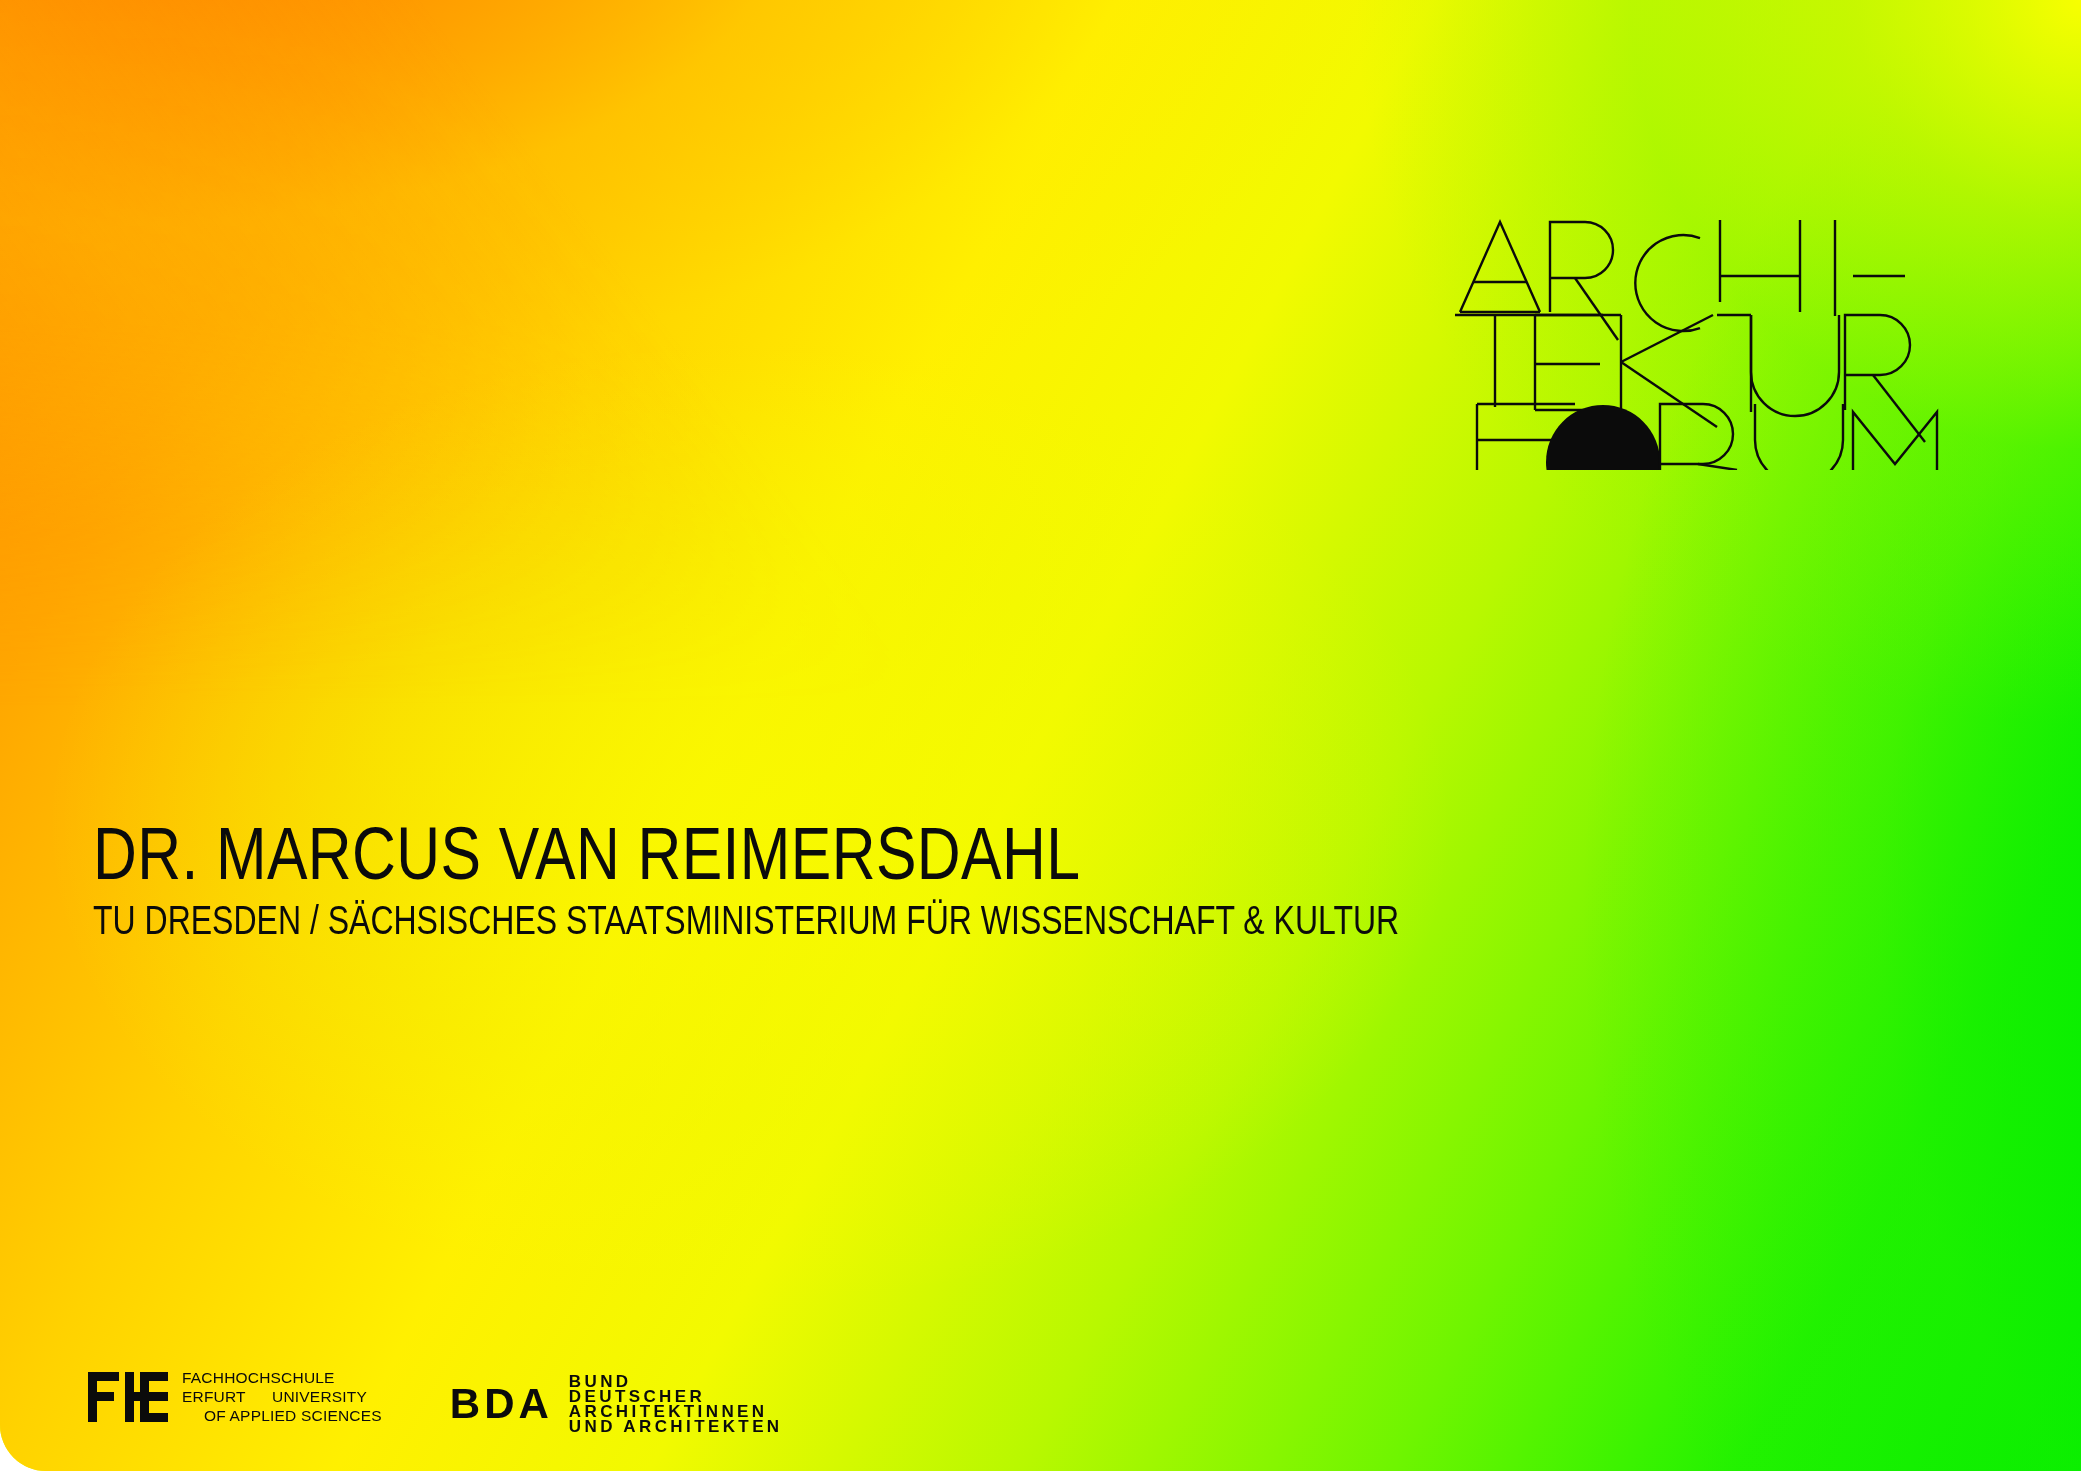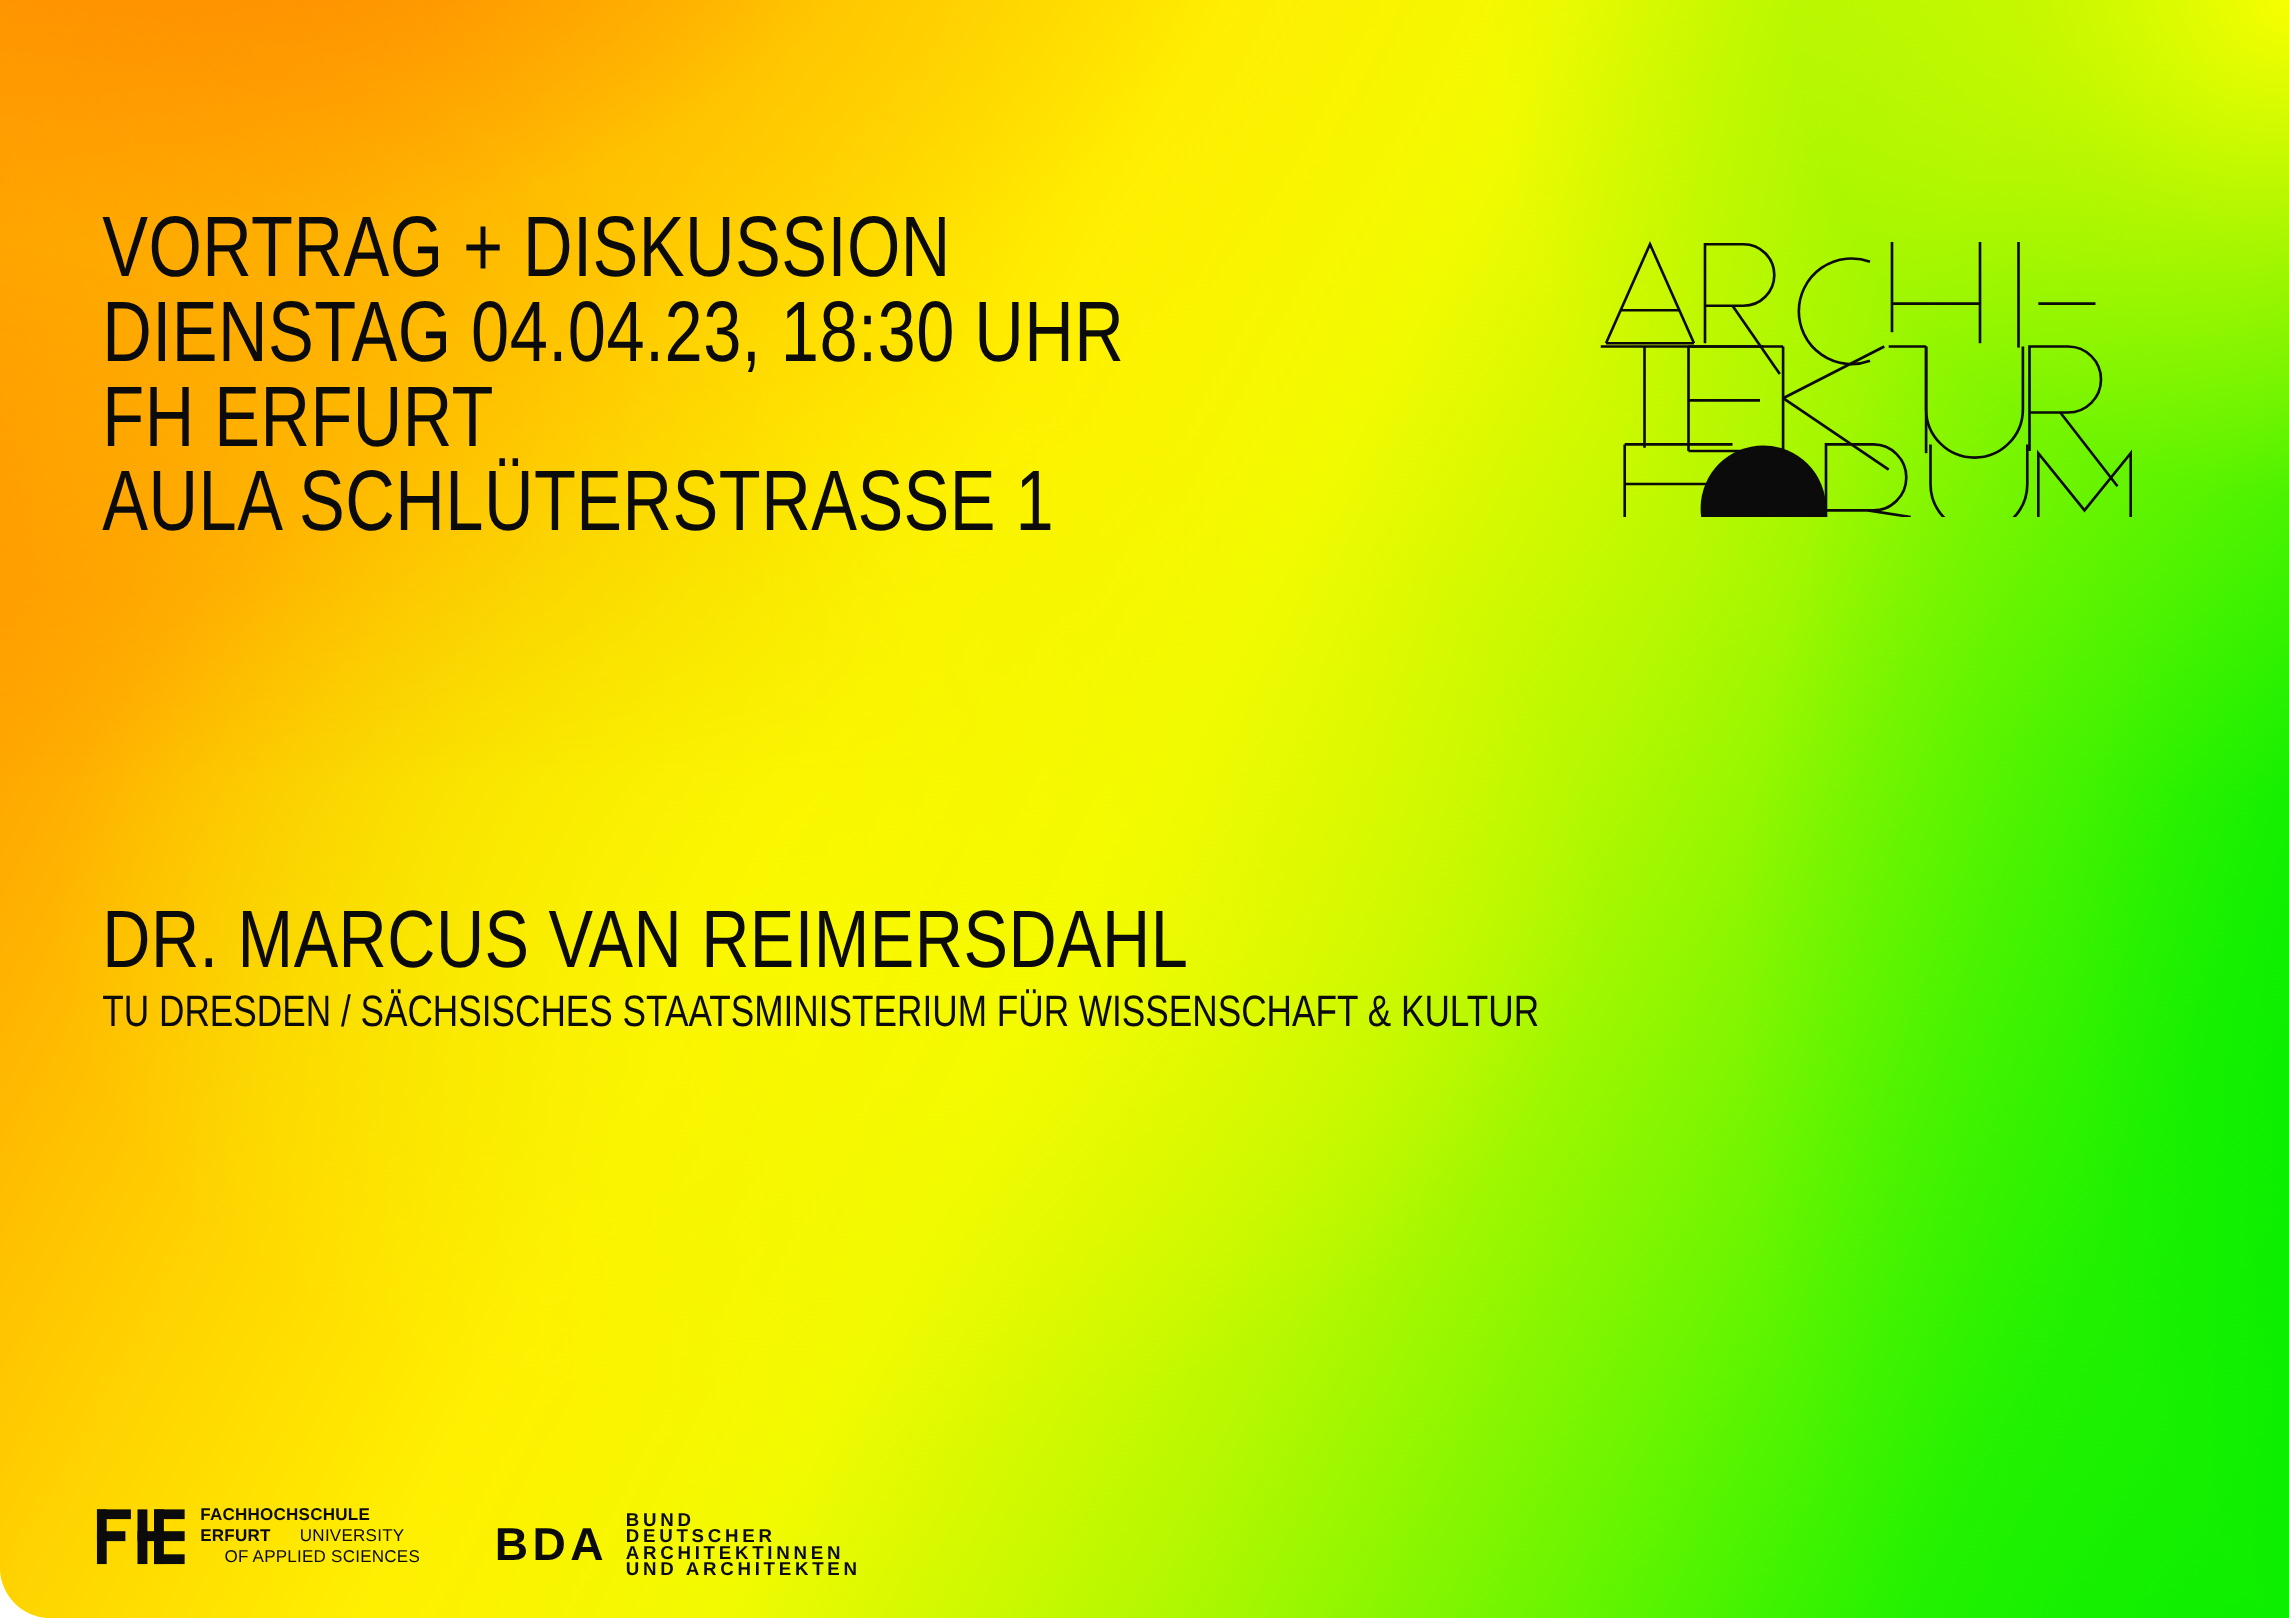--- a/index.html
+++ b/index.html
@@ -174,21 +174,21 @@
     align-items: center;
     gap: 14px;
   }
   .fhe-mark { display: block; }
   .fhe-text {
     color: #0b0b0b;
     font-size: 15.5px;
     line-height: 19px;
     letter-spacing: 0.2px;
   }
-  .fhe-text .bold { font-weight: 700; }
+  .fhe-text .bold { font-weight: 400; }
   .fhe-text .reg  { font-weight: 400; padding-left: 22px; }
 
   .bda-logo {
     display: flex;
     align-items: center;
     gap: 16px;
     margin-left: 28px;
     margin-top: 6px;
   }
   .bda-word {
@@ -213,26 +213,20 @@
 
   <div class="bg-layer bg-base"></div>
   <div class="bg-layer bg-green-right"></div>
   <div class="bg-layer bg-orange-top"></div>
   <div class="bg-layer bg-yellow-core"></div>
   <div class="bg-layer bg-corner-glow"></div>
   <div class="bg-layer bg-orange-ray"></div>
 
   <div class="content">
 
-    <div class="headline-block">
-      <div class="headline-line">VORTRAG + DISKUSSION</div>
-      <div class="headline-line">DIENSTAG 04.04.23, 18:30 UHR</div>
-      <div class="headline-line">FH ERFURT</div>
-      <div class="headline-line">AULA SCHLÜTERSTRASSE 1</div>
-    </div>
 
     <div class="af-logo">
       <svg viewBox="0 0 520 258" xmlns="http://www.w3.org/2000/svg" fill="none" stroke="#0b0b0b" stroke-width="2.4">
 
         <g>
           <path d="M 5 100 L 45 10 L 85 100"></path>
           <line x1="18" y1="70" x2="72" y2="70"></line>
           <line x1="5" y1="100" x2="85" y2="100"></line>
         </g>
 

